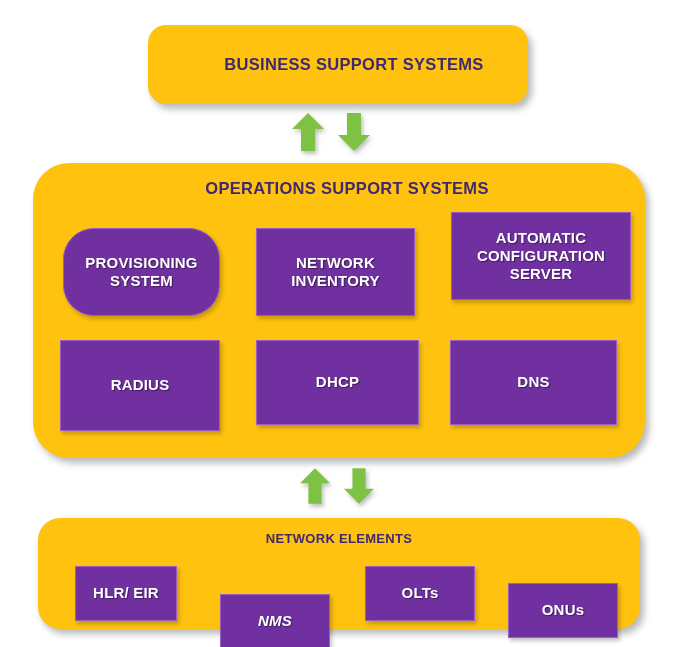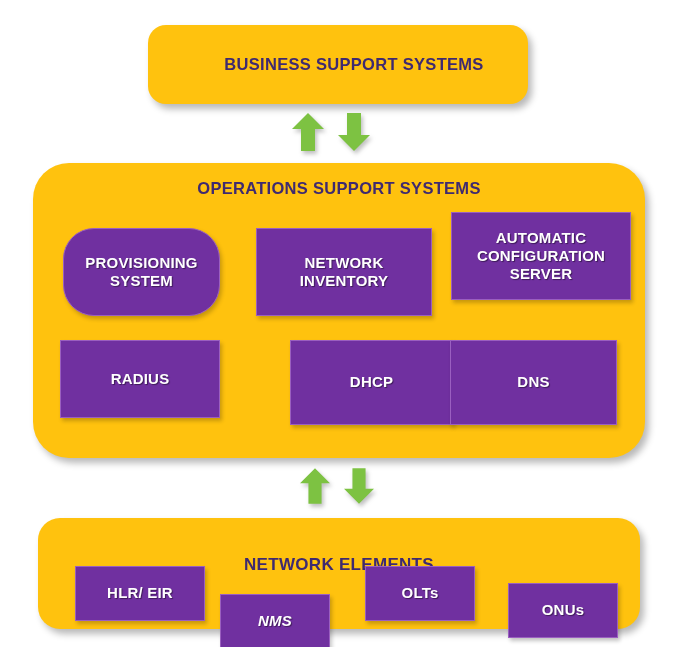--- a/index.html
+++ b/index.html
@@ -53,21 +53,21 @@
   
   #oss-panel {
     left: 33px;
     top: 163px;
     width: 612px;
     height: 295px;
     border-radius: 36px;
   }
   #oss-title {
     position: absolute;
-    left: 0;
+    left: 8px;
     top: 16px;
     width: 100%;
     text-align: center;
   }
 
   
   #ne-panel {
     left: 38px;
     top: 518px;
     width: 602px;
@@ -76,25 +76,24 @@
   }
   #ne-title {
     position: absolute;
     left: 0;
     top: 13px;
     width: 100%;
     text-align: center;
   }
   .panel-title-sm {
     color: #3F2A70;
-    font-size: 17px;
+    font-size: 13px;
     font-weight: bold;
     letter-spacing: 0.3px;
     text-align: center;
-    margin-top: 24px;
   }
 
   
   .purple-box {
     position: absolute;
     background: #7030A0;
     border: 1px solid #9A5FC0;
     box-sizing: border-box;
     display: flex;
     align-items: center;
@@ -106,29 +105,29 @@
     line-height: 1.22;
     letter-spacing: 0.2px;
     text-shadow: 1px 1px 1px rgba(0,0,0,0.45);
     padding: 2px 6px;
     box-shadow: 2px 3px 4px rgba(0,0,0,0.22);
   }
   .purple-box span { display: block; }
 
   
   #oss-r1c1 { left: 63px;  top: 228px; width: 157px; height: 88px; border-radius: 31px; }
-  #oss-r1c2 { left: 256px; top: 228px; width: 176px; height: 88px; }
+  #oss-r1c2 { left: 256px; top: 228px; width: 159px; height: 88px; }
   #oss-r1c3 { left: 451px; top: 212px; width: 180px; height: 88px; }
   
-  #oss-r2c1 { left: 60px;  top: 340px; width: 160px; height: 78px; }
-  #oss-r2c2 { left: 256px; top: 340px; width: 163px; height: 85px; margin-left: 34px; }
+  #oss-r2c1 { left: 60px;  top: 340px; width: 160px; height: 91px; }
+  #oss-r2c2 { left: 256px; top: 340px; width: 163px; height: 85px; }
   #oss-r2c3 { left: 450px; top: 340px; width: 167px; height: 85px; }
 
   
-  #ne-b1 { left: 75px;  top: 566px; width: 130px; height: 55px; }
+  #ne-b1 { left: 75px;  top: 566px; width: 102px; height: 55px; }
   #ne-b2 { left: 220px; top: 594px; width: 110px; height: 55px; font-style: italic; }
   #ne-b3 { left: 365px; top: 566px; width: 110px; height: 55px; }
   #ne-b4 { left: 508px; top: 566px; width: 110px; height: 55px; margin-top: 17px; }
 
   
   .arrow-group {
     position: absolute;
     display: flex;
     gap: 14px;
     align-items: center;

